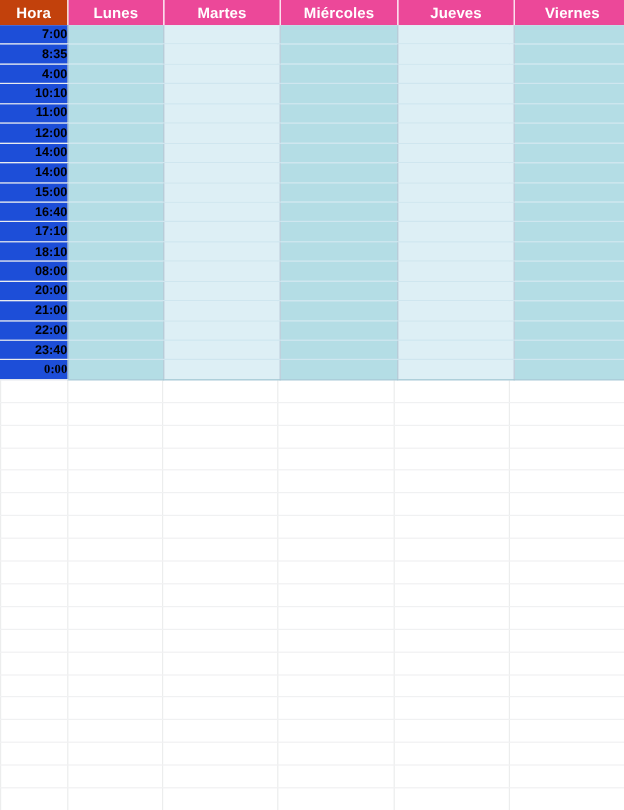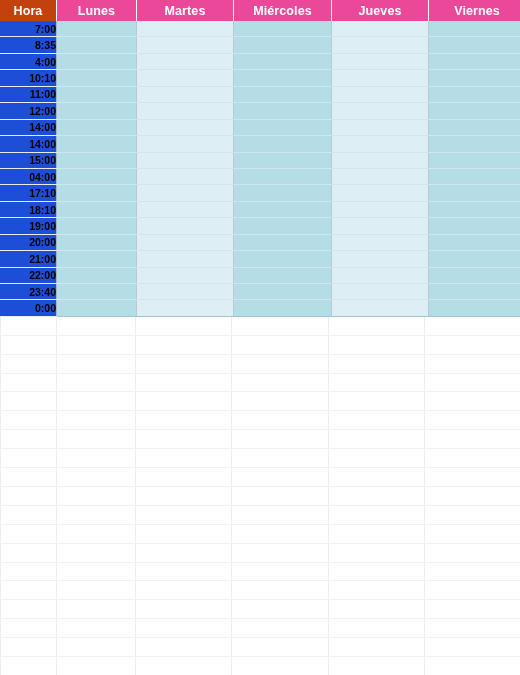--- a/index.html
+++ b/index.html
@@ -109,20 +109,21 @@
     background: #b4dde5;
   }
   td.slot.shade-b {
     background: #ddeff5;
   }
   td.slot.sep {
     border-right: 1px solid #b8c9d6;
   }
   tbody tr:last-child td.hora-cell {
     border-bottom: 1px solid #e9ecef;
+    font-family: Liberation Serif, serif;
   }
   tbody tr:last-child td.slot {
     border-bottom: 1px solid #9fc6d4;
   }
 </style>
 </head>
 <body>
 
 <div id="sheet">
 
@@ -233,21 +234,21 @@
         </tr>
         <tr>
           <td class="hora-cell">15:00</td>
           <td class="slot shade-a sep"></td>
           <td class="slot shade-b sep"></td>
           <td class="slot shade-a sep"></td>
           <td class="slot shade-b sep"></td>
           <td class="slot shade-a"></td>
         </tr>
         <tr>
-          <td class="hora-cell">04:00</td>
+          <td class="hora-cell">16:40</td>
           <td class="slot shade-a sep"></td>
           <td class="slot shade-b sep"></td>
           <td class="slot shade-a sep"></td>
           <td class="slot shade-b sep"></td>
           <td class="slot shade-a"></td>
         </tr>
         <tr>
           <td class="hora-cell">17:10</td>
           <td class="slot shade-a sep"></td>
           <td class="slot shade-b sep"></td>
@@ -257,21 +258,21 @@
         </tr>
         <tr>
           <td class="hora-cell">18:10</td>
           <td class="slot shade-a sep"></td>
           <td class="slot shade-b sep"></td>
           <td class="slot shade-a sep"></td>
           <td class="slot shade-b sep"></td>
           <td class="slot shade-a"></td>
         </tr>
         <tr>
-          <td class="hora-cell">19:00</td>
+          <td class="hora-cell">08:00</td>
           <td class="slot shade-a sep"></td>
           <td class="slot shade-b sep"></td>
           <td class="slot shade-a sep"></td>
           <td class="slot shade-b sep"></td>
           <td class="slot shade-a"></td>
         </tr>
         <tr>
           <td class="hora-cell">20:00</td>
           <td class="slot shade-a sep"></td>
           <td class="slot shade-b sep"></td>

